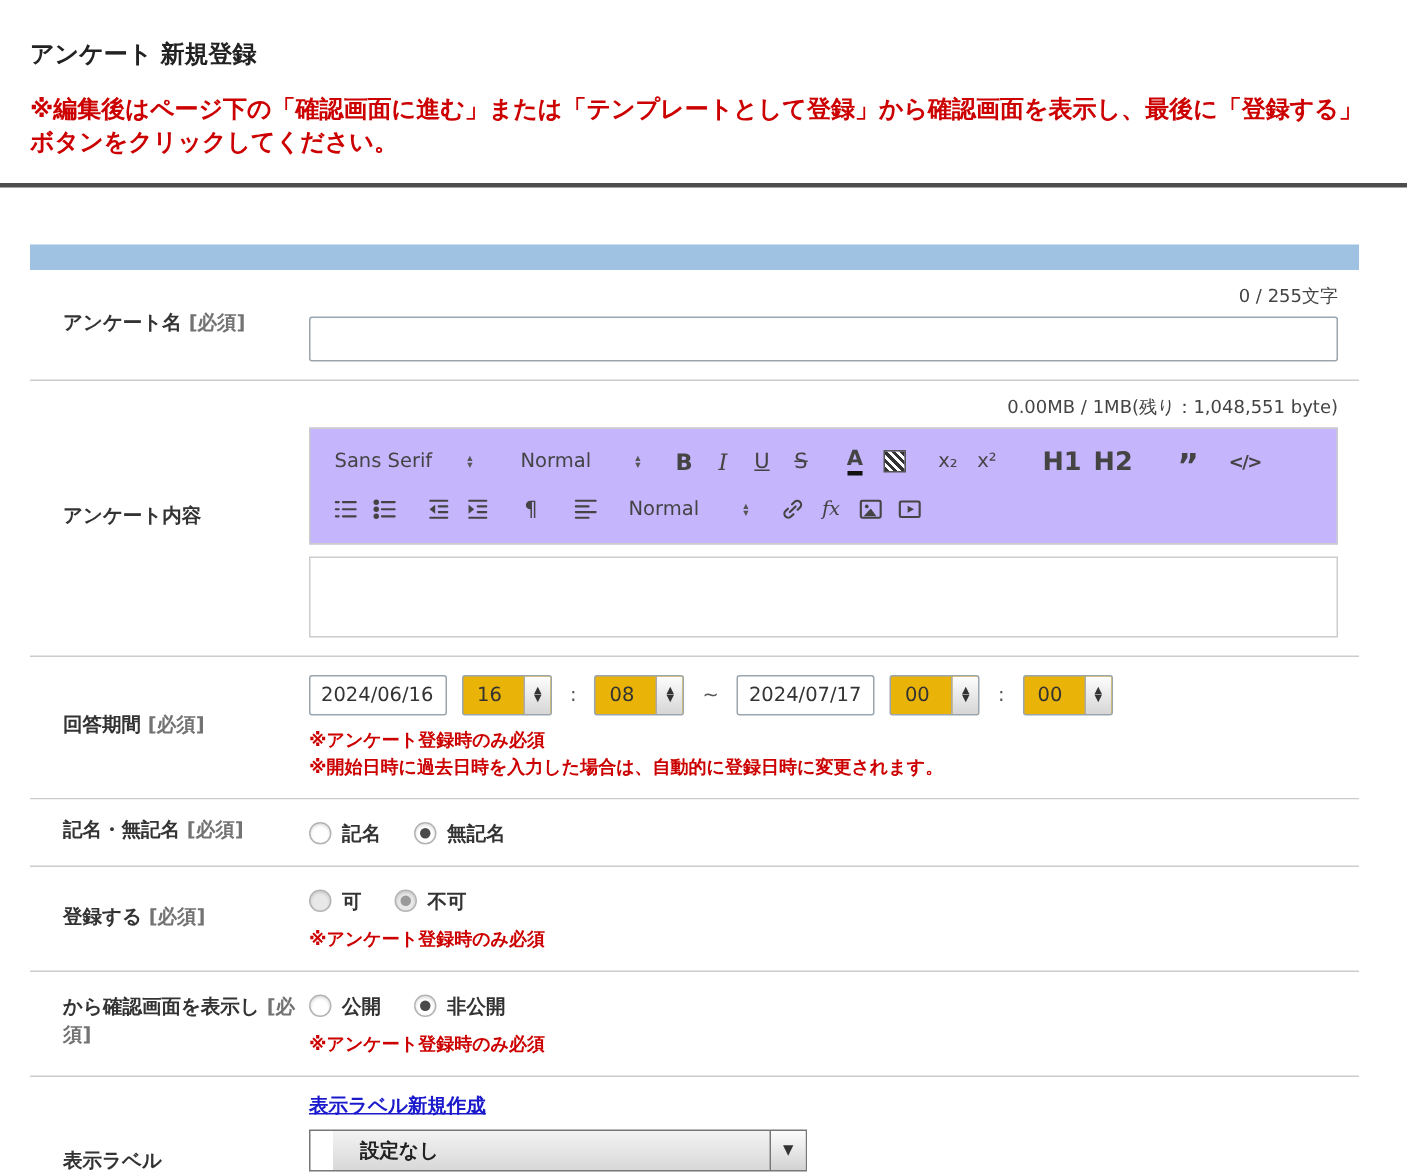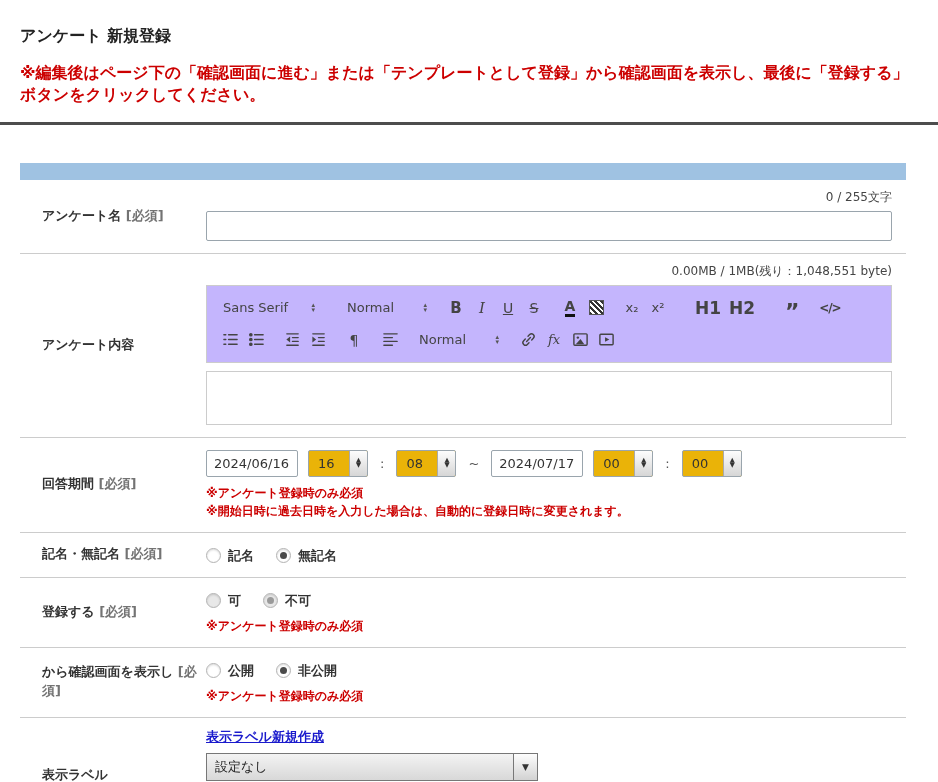--- a/index.html
+++ b/index.html
@@ -63,21 +63,21 @@
   .radio-line { display:flex; align-items:center; padding-top:8px;font-weight:bold; }
   .radio-opt { display:inline-flex; align-items:center; margin-right:22px; cursor:pointer; }
   .radio { width:15px; height:15px; border-radius:50%; border:1px solid #b3b3b3; background:#fff; box-shadow: inset 0 1px 2px rgba(0,0,0,.15); position:relative; flex:none; margin-right:7px; }
   .radio.checked::after { content:""; position:absolute; inset:3px; border-radius:50%; background:#4a4a4a; }
   .radio.dim { background:#e8e8e8; }
   .radio.dim.checked::after { background:#9a9a9a; }
 
   
   .blue-link { color:#1a1acc; font-weight:bold; text-decoration:underline; font-size:13px; cursor:pointer; }
   .combo { width:332px; height:28px; border:1px solid #777; display:flex; margin-top:7px; background:#fff; }
-  .combo .val { flex:1; background:linear-gradient(#f3f3f3,#d8d8d8); display:flex; align-items:center; padding-left:8px; font-weight:normal; color:#222; }
+  .combo .val { flex:1; background:linear-gradient(#f3f3f3,#d8d8d8); display:flex; align-items:center; padding-left:18px; font-weight:bold; color:#222;margin-left:15px; }
   .combo .arrow { width:24px; border-left:1px solid #777; background:linear-gradient(#fdfdfd,#d2d2d2); display:flex; align-items:center; justify-content:center; font-size:9px; color:#333; cursor:pointer; }
   .add-line { display:flex; align-items:center; margin-top:16px; }
   .plus-btn { width:25px; height:25px; border-radius:50%; background:#1c3f94; color:#ffd400; font-size:21px; font-weight:bold; display:flex; align-items:center; justify-content:center; line-height:1; cursor:pointer; flex:none; margin-right:12px; box-shadow:0 1px 2px rgba(0,0,0,.3); }
 
   svg.icon { stroke:#444; stroke-width:1.5; fill:none; stroke-linecap:round; }
 </style>
 </head>
 <body>
 
 <div class="page-header">

